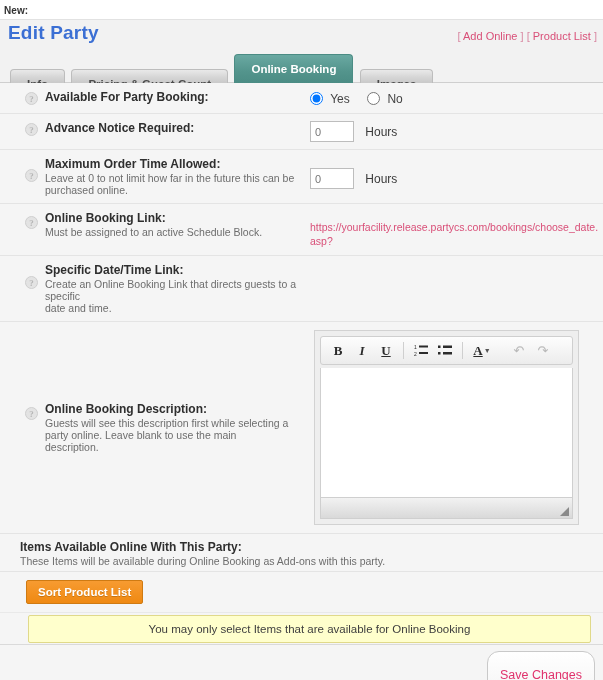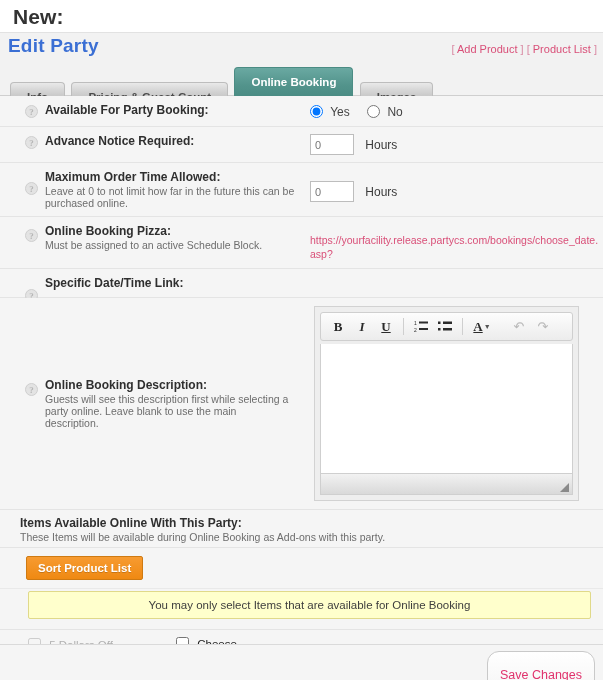--- a/index.html
+++ b/index.html
@@ -9,26 +9,25 @@
     background: #ffffff;
     font-family: "Liberation Sans", sans-serif;
     font-size: 12px;
     color: #333;
     overflow: hidden;
   }
   #app { position: relative; width: 603px; height: 680px; background: #fff; }
 
   
   .pre-title {
-    font-size: 21px;
+    font-size: 10px;
     font-weight: bold;
     color: #333;
     padding: 5px 0 3px 4px;
     letter-spacing: .1px;
-    margin-left: 9px;
   }
 
   
   .header-band {
     position: relative;
     background: #f2f2f2;
     border-top: 1px solid #e2e2e2;
     height: 33px;
   }
   .page-title {
@@ -297,21 +296,21 @@
 <body>
 
 <div id="app">
 
   <div class="pre-title">New:</div>
 
   <div class="header-band">
     <div class="page-title">Edit Party</div>
     <div class="header-links">
       <span class="brk">[</span>
-      <span class="lnk">Add Product</span>
+      <span class="lnk">Add Online</span>
       <span class="brk">]</span>
       <span class="brk">[</span>
       <span class="lnk">Product List</span>
       <span class="brk">]</span>
     </div>
   </div>
 
   <div class="tabstrip">
     <div class="tab">Info</div>
     <div class="tab">Pricing &amp; Guest Count</div>
@@ -355,32 +354,34 @@
       </div>
       <div class="fieldcell" style="padding-top:11px">
         <input class="num-input" type="text" value="0" style="">
         <span class="unit">Hours</span>
       </div>
     </div>
 
     <div class="row">
       <div class="labelcell">
         <span class="help-icon" style="top:5px">?</span>
-        <span class="lbl-main">Online Booking Pizza:</span>
+        <span class="lbl-main">Online Booking Link:</span>
         <span class="lbl-sub">Must be assigned to an active Schedule Block.</span>
       </div>
       <div class="fieldcell" style="padding-top:9px">
         <span class="link-url">https://yourfacility.release.partycs.com/bookings/choose_date.asp?</span>
       </div>
     </div>
 
     <div class="row">
       <div class="labelcell">
         <span class="help-icon" style="top:13px">?</span>
         <span class="lbl-main">Specific Date/Time Link:</span>
+        <span class="lbl-sub" style="white-space:pre-line">Create an Online Booking Link that directs guests to a specific
+date and time.</span>
       </div>
     </div>
 
     <div class="row editor-row">
       <div class="labelcell" style="padding-top:72px">
         <span class="help-icon" style="top:77px">?</span>
         <span class="lbl-main">Online Booking Description:</span>
         <span class="lbl-sub" style="width:245px">Guests will see this description first while selecting a party online. Leave blank to use the main description.</span>
       </div>
       <div class="fieldcell">

